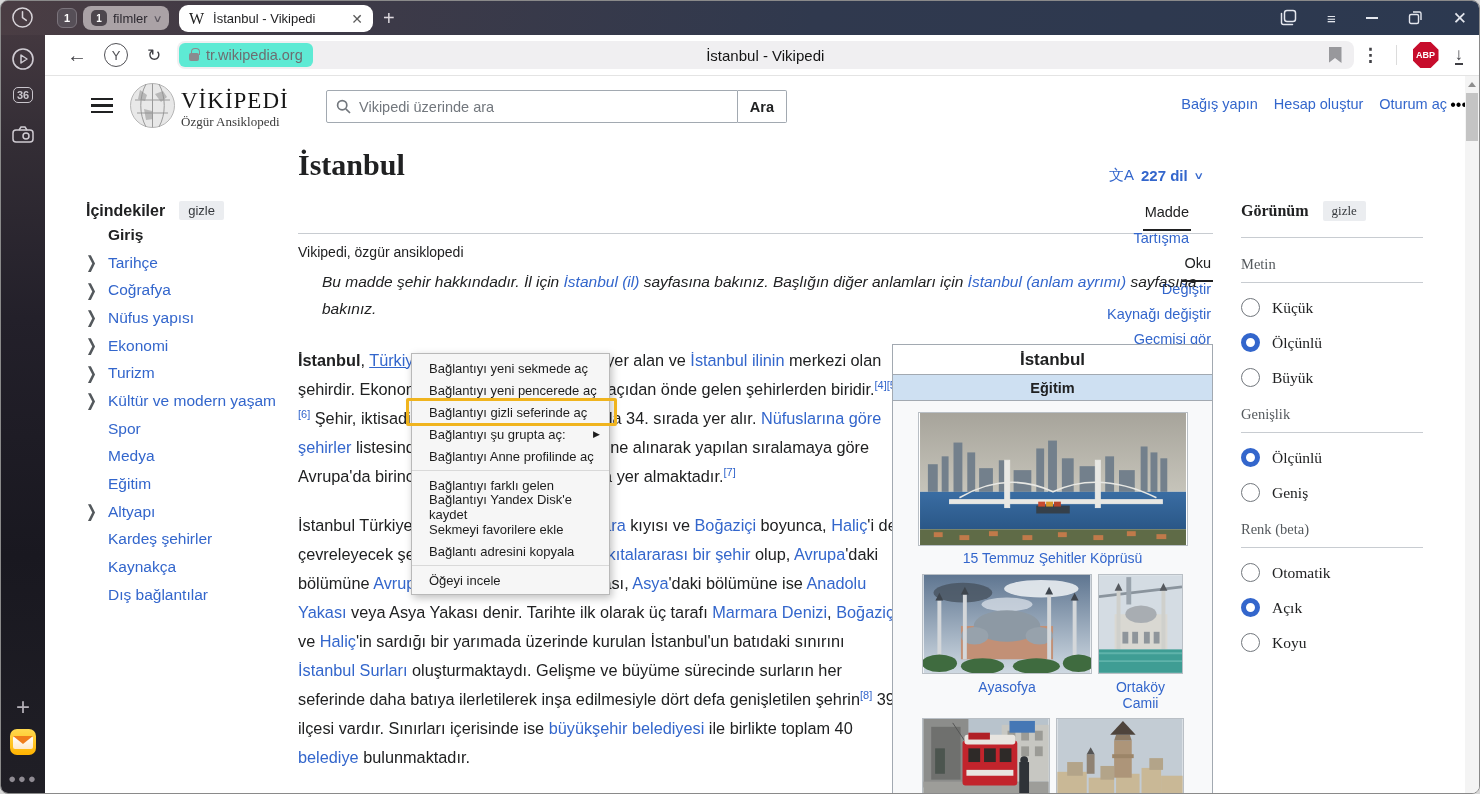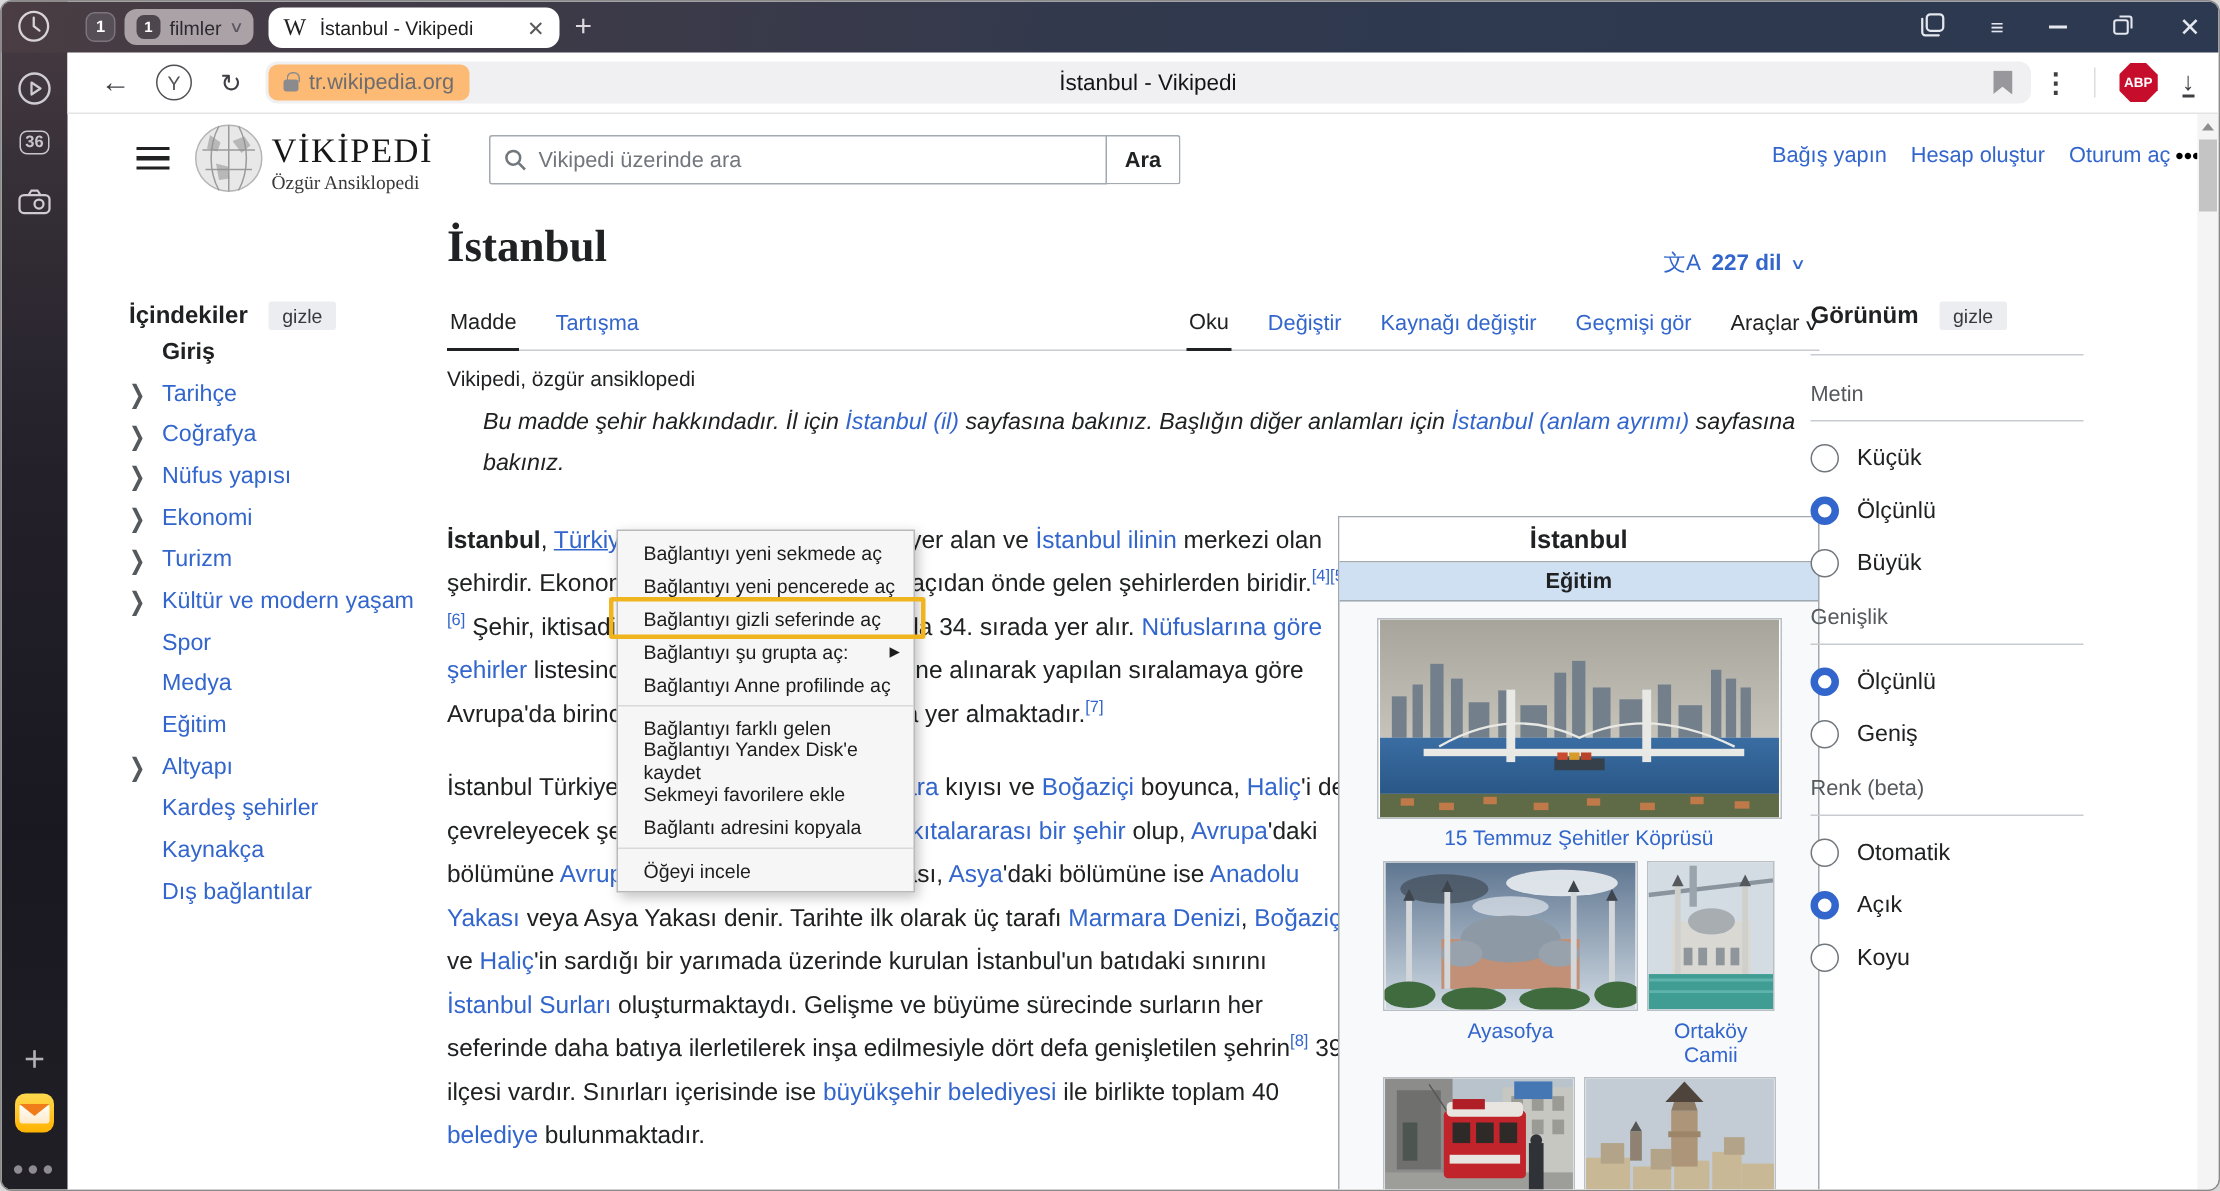--- a/index.html
+++ b/index.html
@@ -48,21 +48,21 @@
   
   .toolbar { position:absolute; left:44px; top:34px; right:0; height:41px; background:#fff;
       border-bottom:1px solid #e4e4e4; z-index:2; display:flex; align-items:center; }
   .tbic { color:#3f3f44; font-size:18px; }
   .back { margin-left:14px; width:36px; text-align:center; font-size:20px; }
   .ycirc { width:24px; height:24px; border:1.6px solid #515156; border-radius:50%; display:flex;
       align-items:center; justify-content:center; font-size:13px; color:#515156; margin:0 9px; }
   .reload { width:34px; text-align:center; font-size:17px; }
   .omni { position:relative; flex:1; margin:0 8px 0 6px; height:28px; background:#f0eff1; border-radius:8px;
       display:flex; align-items:center; }
-  .urlchip { display:flex; align-items:center; gap:7px; background:#fdba74; border-radius:6px; height:24px;
+  .urlchip { display:flex; align-items:center; gap:7px; background:#5eead4; border-radius:6px; height:24px;
       margin-left:2px; padding:0 10px; }
   .urlchip .u { font-size:14.5px; color:#6d6d70; }
   .lock { width:10px; height:8px; background:#8b8b8e; border-radius:2px; position:relative; margin-top:3px; }
   .lock:before { content:""; position:absolute; left:1.5px; top:-5px; width:7px; height:6px;
       border:1.6px solid #8b8b8e; border-bottom:none; border-radius:4px 4px 0 0; }
   .omnititle { position:absolute; left:0; right:0; text-align:center; font-size:15px; color:#141414; pointer-events:none; }
   .bmflag { position:absolute; right:12px; width:13px; height:16px; background:#98989c;
       clip-path:polygon(0 0,100% 0,100% 100%,50% 68%,0 100%); }
   .tbright { display:flex; align-items:center; gap:16px; margin-right:16px; }
   .vsep { width:1px; height:20px; background:#dcdcdc; }
@@ -94,21 +94,21 @@
       font-weight:bold; font-size:14.5px; color:#202122; padding:0 12px; display:flex; align-items:center; }
   .wheadlinks { position:absolute; right:18px; top:20px; display:flex; gap:16px; align-items:center; }
   .wheadlinks span { color:#36c; font-size:14.5px; }
 
   
   .atitle { position:absolute; left:253px; top:72px; font-family:"Liberation Serif", serif; font-size:30px; color:#202122; }
   .langsel { position:absolute; left:1064px; top:90px; display:flex; align-items:center; gap:7px; color:#36c; }
   .langsel .g { font-size:15px; } .langsel .n { font-size:15px; font-weight:bold; }
   .langsel .c { font-size:10px; transform:scaleX(1.5); }
   .tabsrow { position:absolute; left:253px; top:128px; width:915px; height:30px; border-bottom:1px solid #c8ccd1;
-      display:flex; align-items:flex-end; font-size:14.5px; }
+      display:flex; align-items:flex-end; font-size:14.5px;flex-direction:column; }
   .ptab { padding:0 2px 9px; margin-right:22px; }
   .ptab.on { border-bottom:2px solid #202122; margin-bottom:-1px; color:#202122; }
   .blu { color:#36c; } .blk { color:#202122; }
   .tspacer { flex:1; }
   .vtab { padding:0 2px 9px; margin-left:22px; }
   .vtab.on { border-bottom:2px solid #202122; margin-bottom:-1px; }
   .vtab .c { font-size:10px; display:inline-block; transform:scaleX(1.5); margin-left:4px; }
   .tagline { position:absolute; left:253px; top:168px; font-size:14px; color:#202122; }
 
   
@@ -151,21 +151,21 @@
   .ib-type { height:26px; display:flex; align-items:center; justify-content:center; font-weight:bold;
       font-size:14.5px; color:#202122; border-bottom:1px solid #a2a9b1; }
   .ib-imgwrap { text-align:center; }
   .ib-imgwrap svg { border:1px solid #b9bfc5; display:block; margin:0 auto; background:#fff; }
   .ib-cap { text-align:center; color:#36c; font-size:14px; margin:4px 0 8px; }
   .ib-row { display:flex; justify-content:center; gap:6px; }
   .ib-caprow { display:flex; justify-content:center; gap:6px; margin-top:5px; }
   .ib-caprow div { color:#36c; font-size:14px; text-align:center; }
 
   
-  .appear { position:absolute; left:1162px; top:125px; width:182px; }
+  .appear { position:absolute; left:1196px; top:125px; width:182px;font-family:Liberation Serif, serif; }
   .aphead { display:flex; align-items:center; gap:14px; }
   .aphead .t { font-weight:bold; font-size:16px; color:#202122; }
   .apsec { margin-top:18px; }
   .apsec .slabel { color:#54595d; font-size:14.5px; padding-bottom:9px; border-bottom:1px solid #c8ccd1; }
   .oprow { display:flex; align-items:center; gap:12px; margin-top:14px; height:21px; }
   .radio { width:19px; height:19px; border-radius:50%; border:1.7px solid #72777d; background:#fff; flex:none; }
   .oprow.on .radio { border:5.5px solid #36c; }
   .oprow .olbl { font-size:15.5px; color:#202122; }
   .aphr { margin-top:16px; border-bottom:1px solid #c8ccd1; }
 </style>

